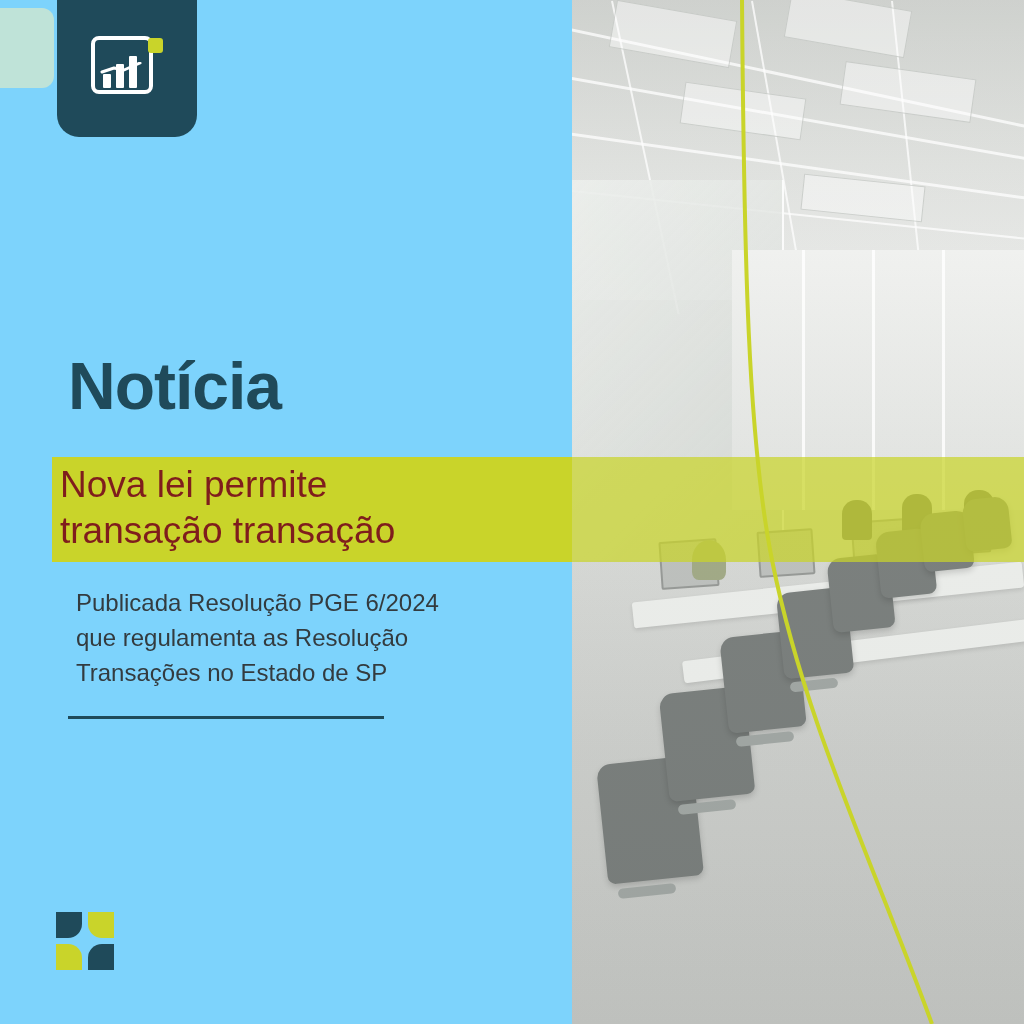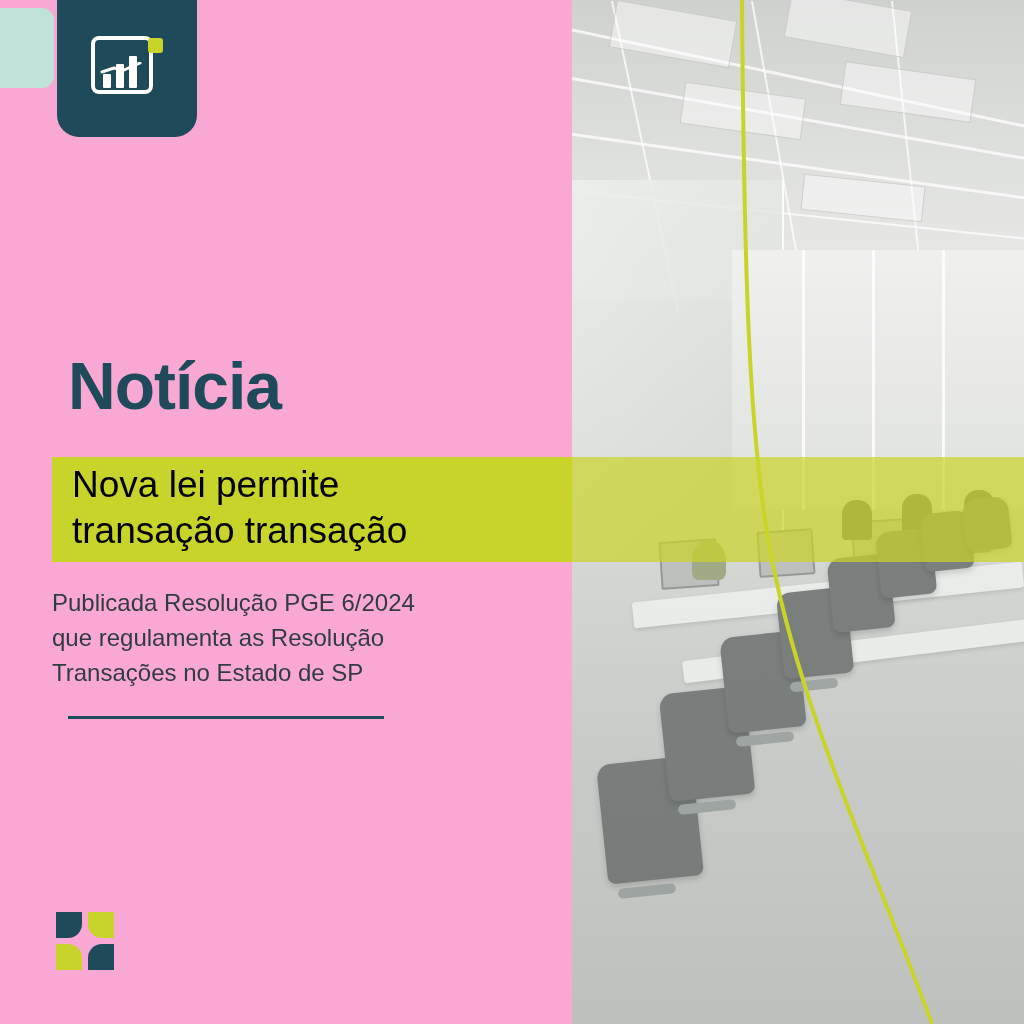--- a/index.html
+++ b/index.html
@@ -16,21 +16,21 @@
     height: 1024px;
     overflow: hidden;
     background: #f7f8f6;
   }
 
   
   .left-panel {
     position: absolute;
     left: 0; top: 0;
     width: 572px; height: 1024px;
-    background: #f9a8d4;
+    background: #7dd3fc;
   }
 
   
   .mint-square {
     position: absolute;
     left: -12px; top: 8px;
     width: 66px; height: 80px;
     background: #bfe3d8;
     border-radius: 12px;
   }
@@ -93,31 +93,31 @@
 
   
   .highlight-band {
     position: absolute;
     left: 52px; top: 457px;
     width: 956px; height: 105px;
     background: #c9d42a;
   }
   .highlight-text {
     position: absolute;
-    left: 72px; top: 462px;
+    left: 60px; top: 462px;
     width: 470px;
     font-size: 37px;
     line-height: 1.25;
-    color: #000000;
+    color: #7f1d1d;
   }
 
   
   .subtitle {
     position: absolute;
-    left: 52px; top: 586px;
+    left: 76px; top: 586px;
     width: 440px;
     font-size: 24px;
     line-height: 1.45;
     color: #333b3f;
   }
 
   
   .rule {
     position: absolute;
     left: 68px; top: 716px;

